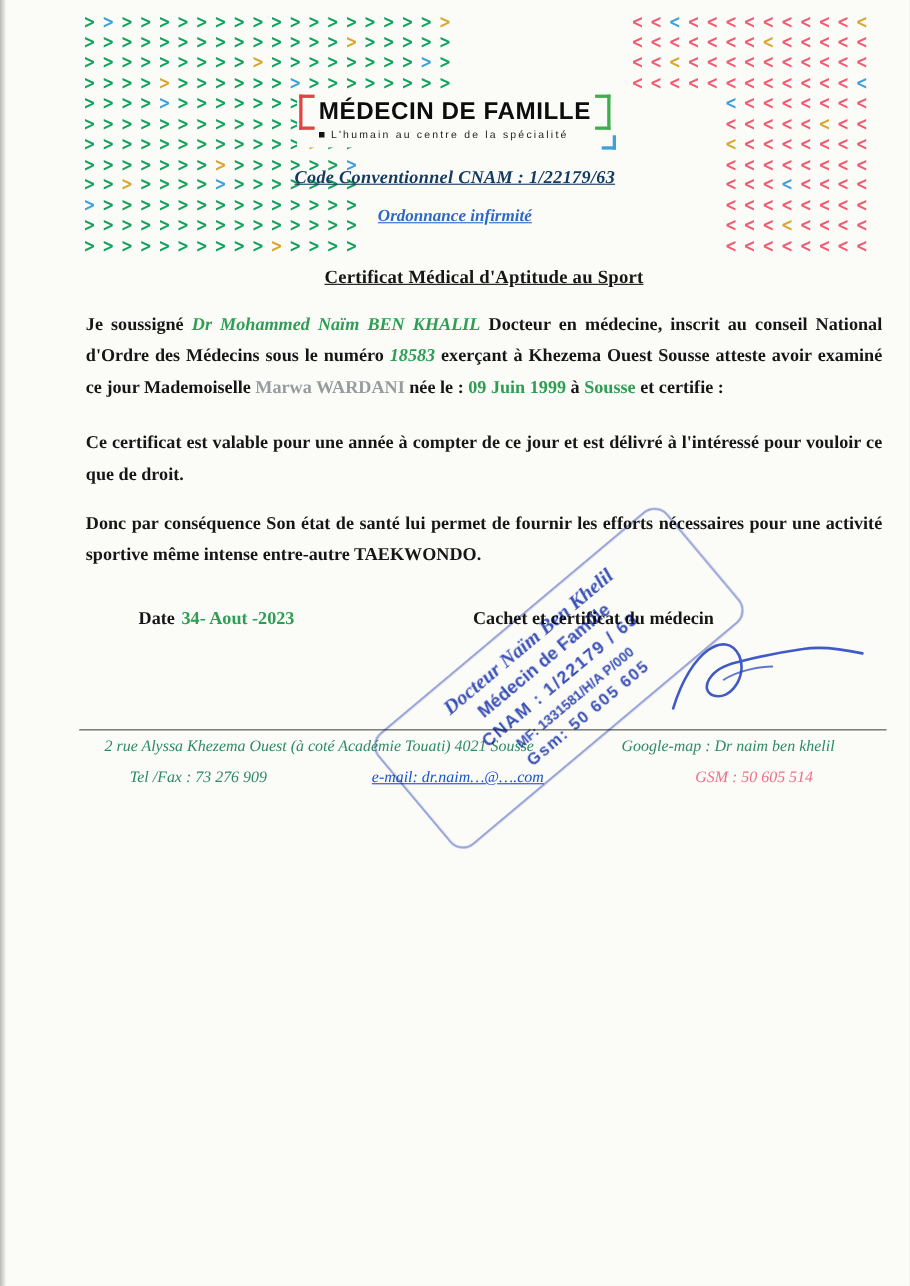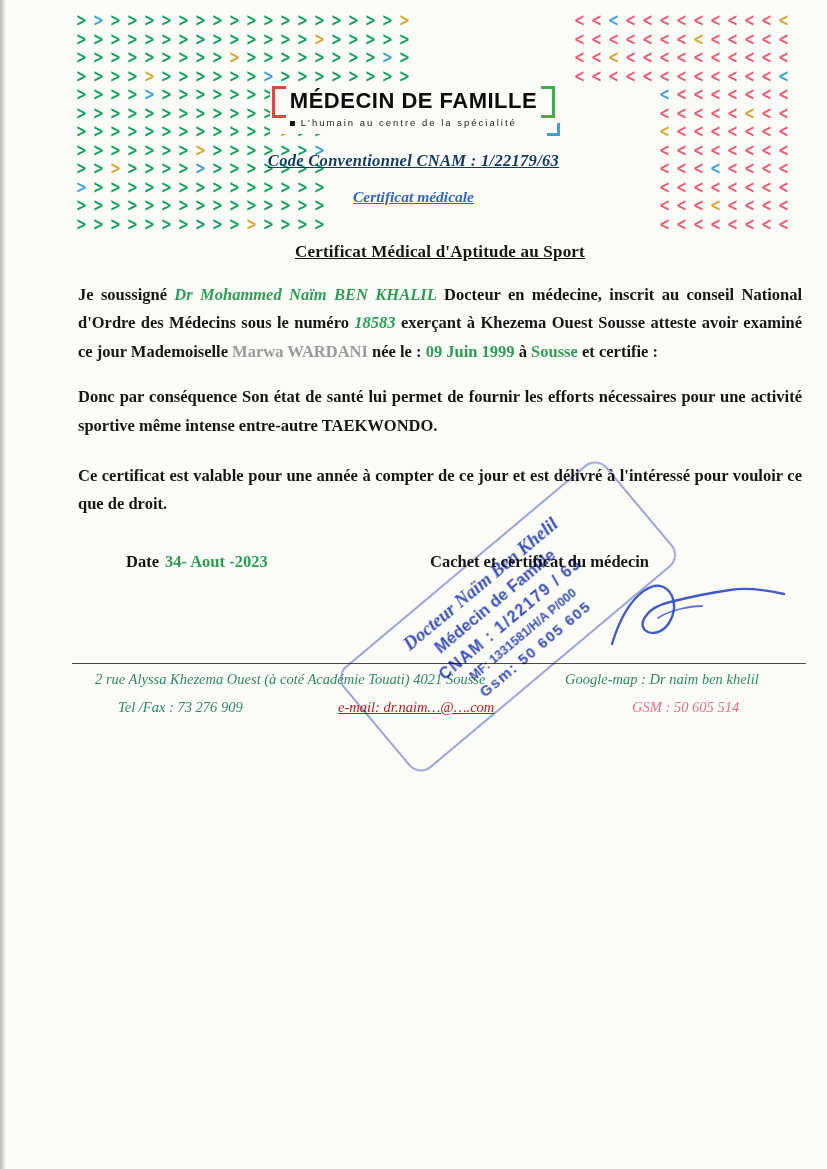--- a/index.html
+++ b/index.html
@@ -65,21 +65,21 @@
   .stamp .s5{font-family:"Liberation Sans",sans-serif;font-weight:bold;font-size:15px;
              letter-spacing:1.5px;margin-top:3px}
   .signature{position:absolute;left:598px;top:566px;z-index:4}
 
   
   .footer-rule{position:absolute;left:72px;top:663px;width:734px;border-top:1.6px solid #4a4a4a;z-index:2}
   .footer span{position:absolute;font-style:italic;font-size:14.5px;white-space:nowrap;z-index:2}
   .f-address{left:95px;top:671px;color:#2f8a66}
   .f-map{left:565px;top:671px;color:#2f8a66}
   .f-tel{left:118px;top:699px;color:#2f8a66}
-  .f-email{left:338px;top:699px;color:#b91c1c;text-decoration:underline}
+  .f-email{left:338px;top:699px;color:#1d4ed8;text-decoration:underline}
   .f-gsm{left:632px;top:699px;color:#ee6f86}
 </style>
 </head>
 <body>
 
 <div class="page">
   <div class="scan-edge"></div>
 
   <div class="chevrons" id="chevrons">
       <span style="left: 76px; top: 14px; color: rgb(18, 162, 94);">&gt;</span>
@@ -404,32 +404,32 @@
     <div class="logo-inner">
       <i class="bracket-left"></i>
       <i class="bracket-right"></i>
       <i class="corner-blue"></i>
       <div class="logo-title">MÉDECIN DE FAMILLE</div>
       <div class="logo-tagline"><i class="tag-square"></i><span>L'humain au centre de la spécialité</span></div>
     </div>
   </div>
 
   <div class="cnam-line">Code Conventionnel CNAM : 1/22179/63</div>
-  <div class="ordo-line">Certificat médicale</div>
+  <div class="ordo-line">Ordonnance infirmité</div>
 
   <div class="content">
     <div class="doc-title">Certificat Médical d'Aptitude au Sport</div>
 
     <div class="p p1">
       <span>Je soussigné </span><span class="green-italic">Dr Mohammed Naïm BEN KHALIL</span><span> Docteur en médecine, inscrit au conseil National d'Ordre des Médecins sous le numéro </span><span class="green-italic">18583</span><span> exerçant à Khezema Ouest Sousse atteste avoir examiné ce jour Mademoiselle  </span><span class="patient">Marwa WARDANI</span><span> née le : </span><span class="green">09 Juin 1999</span><span> à </span><span class="green">Sousse</span><span> et certifie :</span>
     </div>
 
 
+    <div class="p p3">Ce certificat est valable pour une année à compter de ce jour et est délivré à l'intéressé pour vouloir ce que de droit.</div>
     <div class="p p2">Donc par conséquence Son état de santé lui permet de fournir les efforts nécessaires pour une activité sportive même intense entre-autre TAEKWONDO.</div>
-    <div class="p p3">Ce certificat est valable pour une année à compter de ce jour et est délivré à l'intéressé pour vouloir ce que de droit.</div>
 
     <div class="sign-row">
       <span class="date-label">Date</span><span class="date-value">34- Aout -2023</span>
       <span class="cachet-label">Cachet et certificat du médecin</span>
     </div>
   </div>
 
   <svg class="signature" width="200" height="95" viewBox="0 0 200 95">
     <path d="M14,78 C30,25 62,6 74,30 C82,48 66,72 50,66 C38,61 46,42 72,36 C100,29 118,26 132,24 C150,21 168,24 186,28" fill="none" stroke="#2c49c0" stroke-width="2.4" stroke-linecap="round" opacity="0.9"></path>
     <path d="M60,52 C72,44 92,40 104,40" fill="none" stroke="#2c49c0" stroke-width="1.8" stroke-linecap="round" opacity="0.75"></path>

